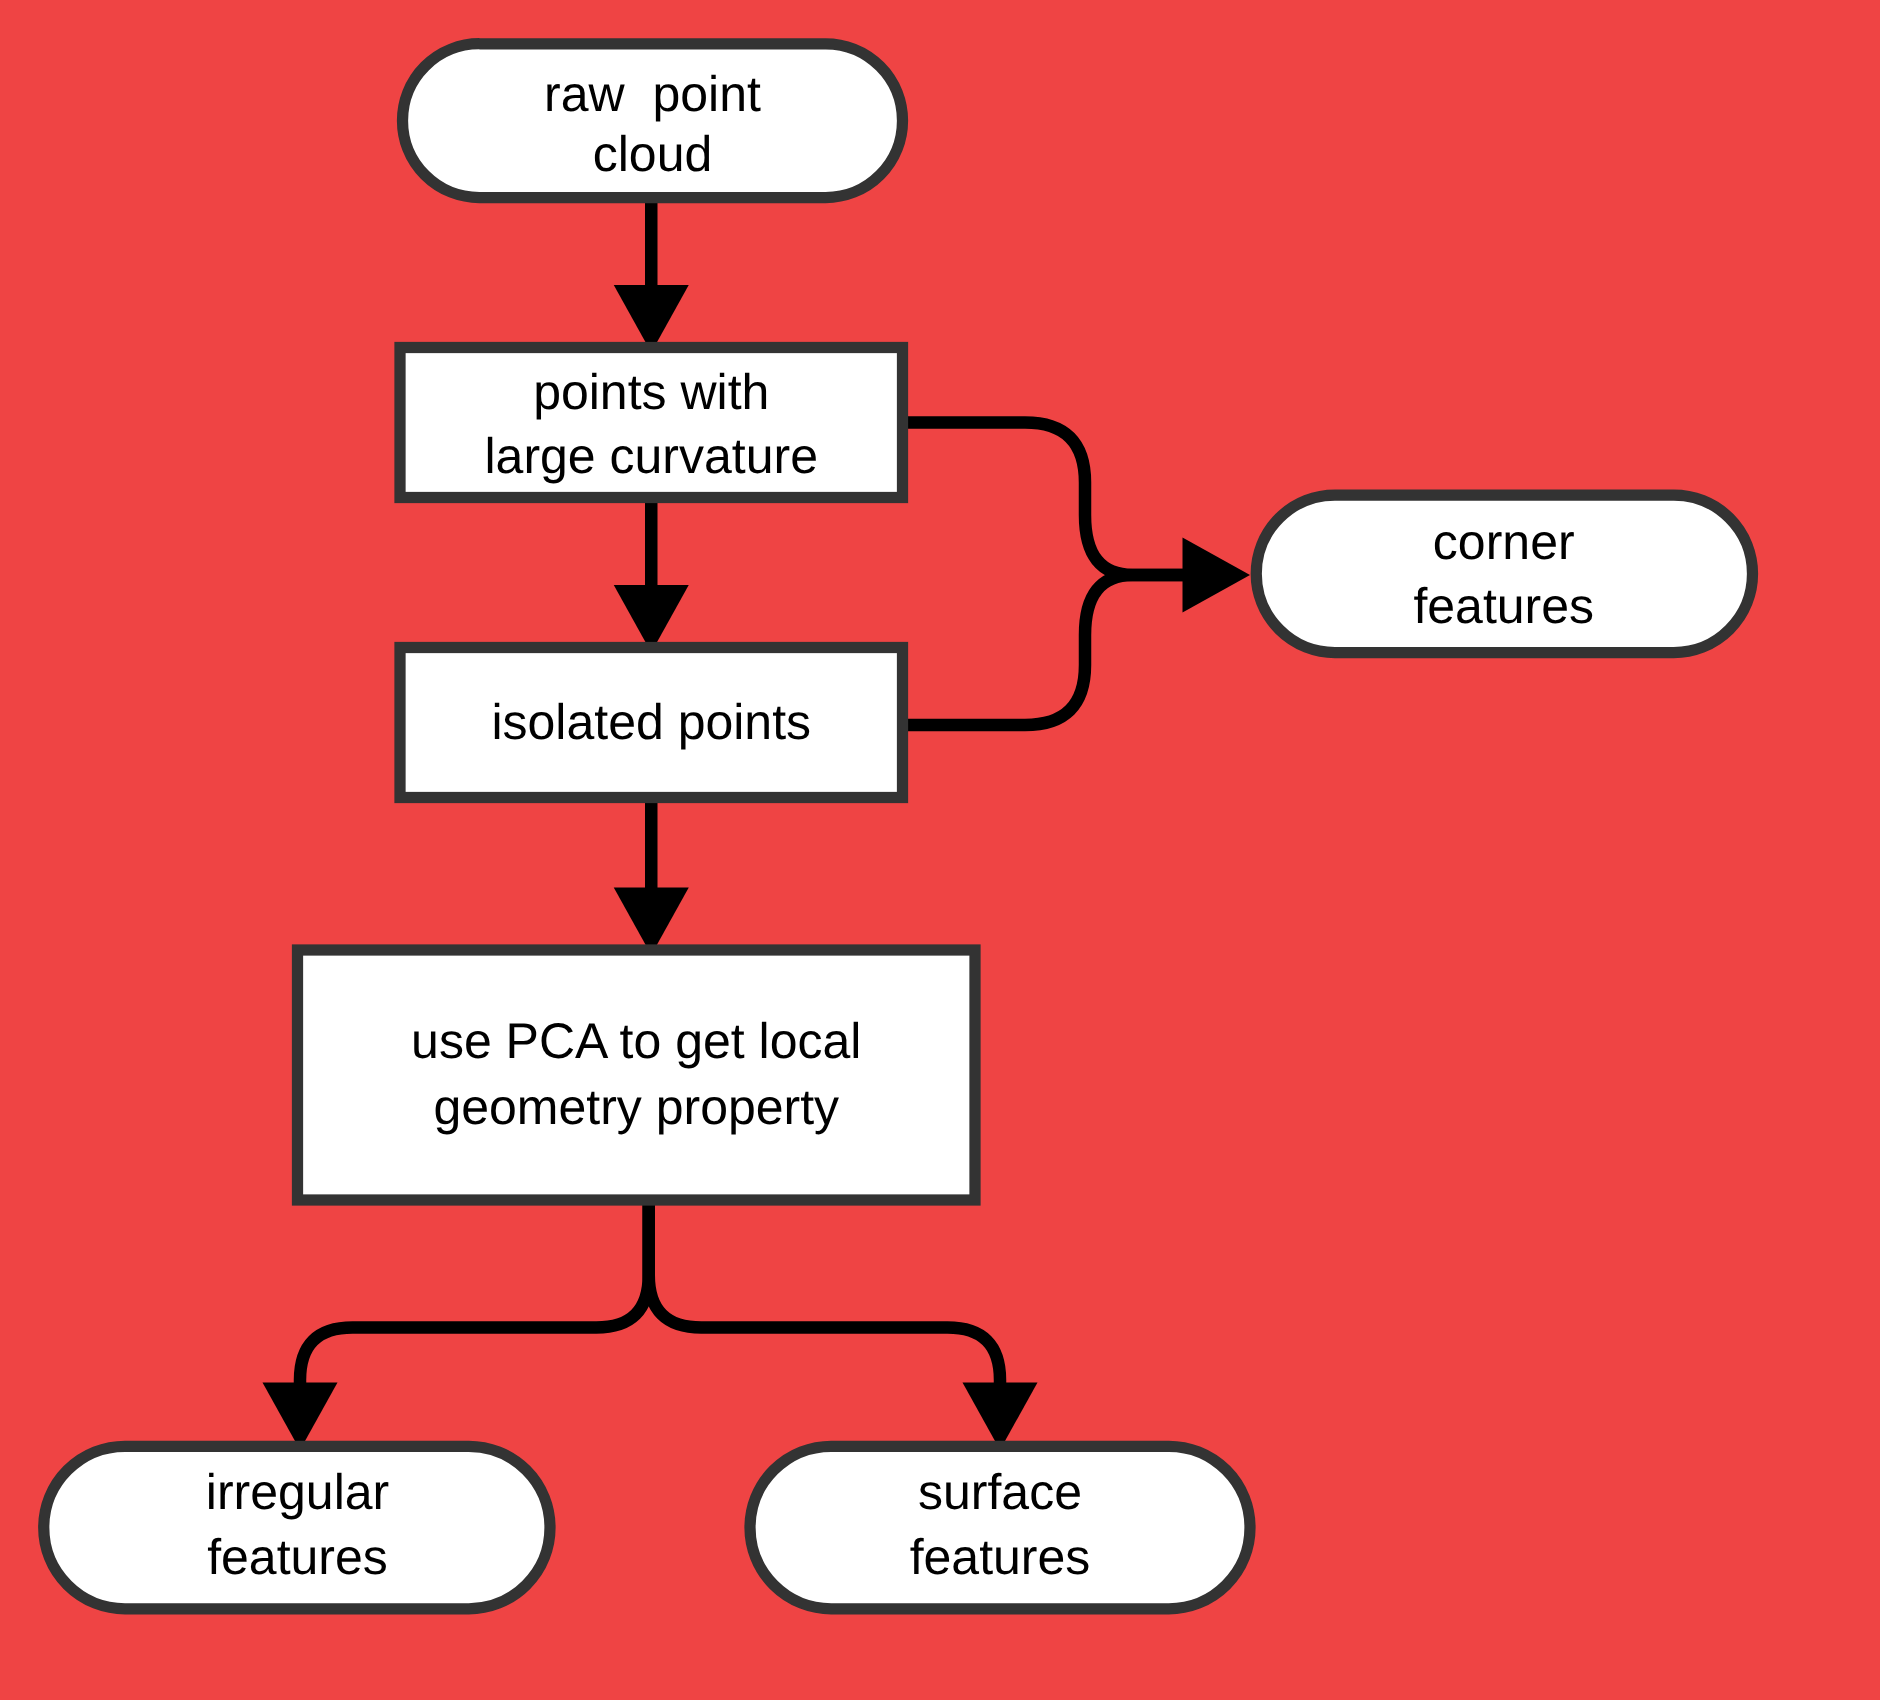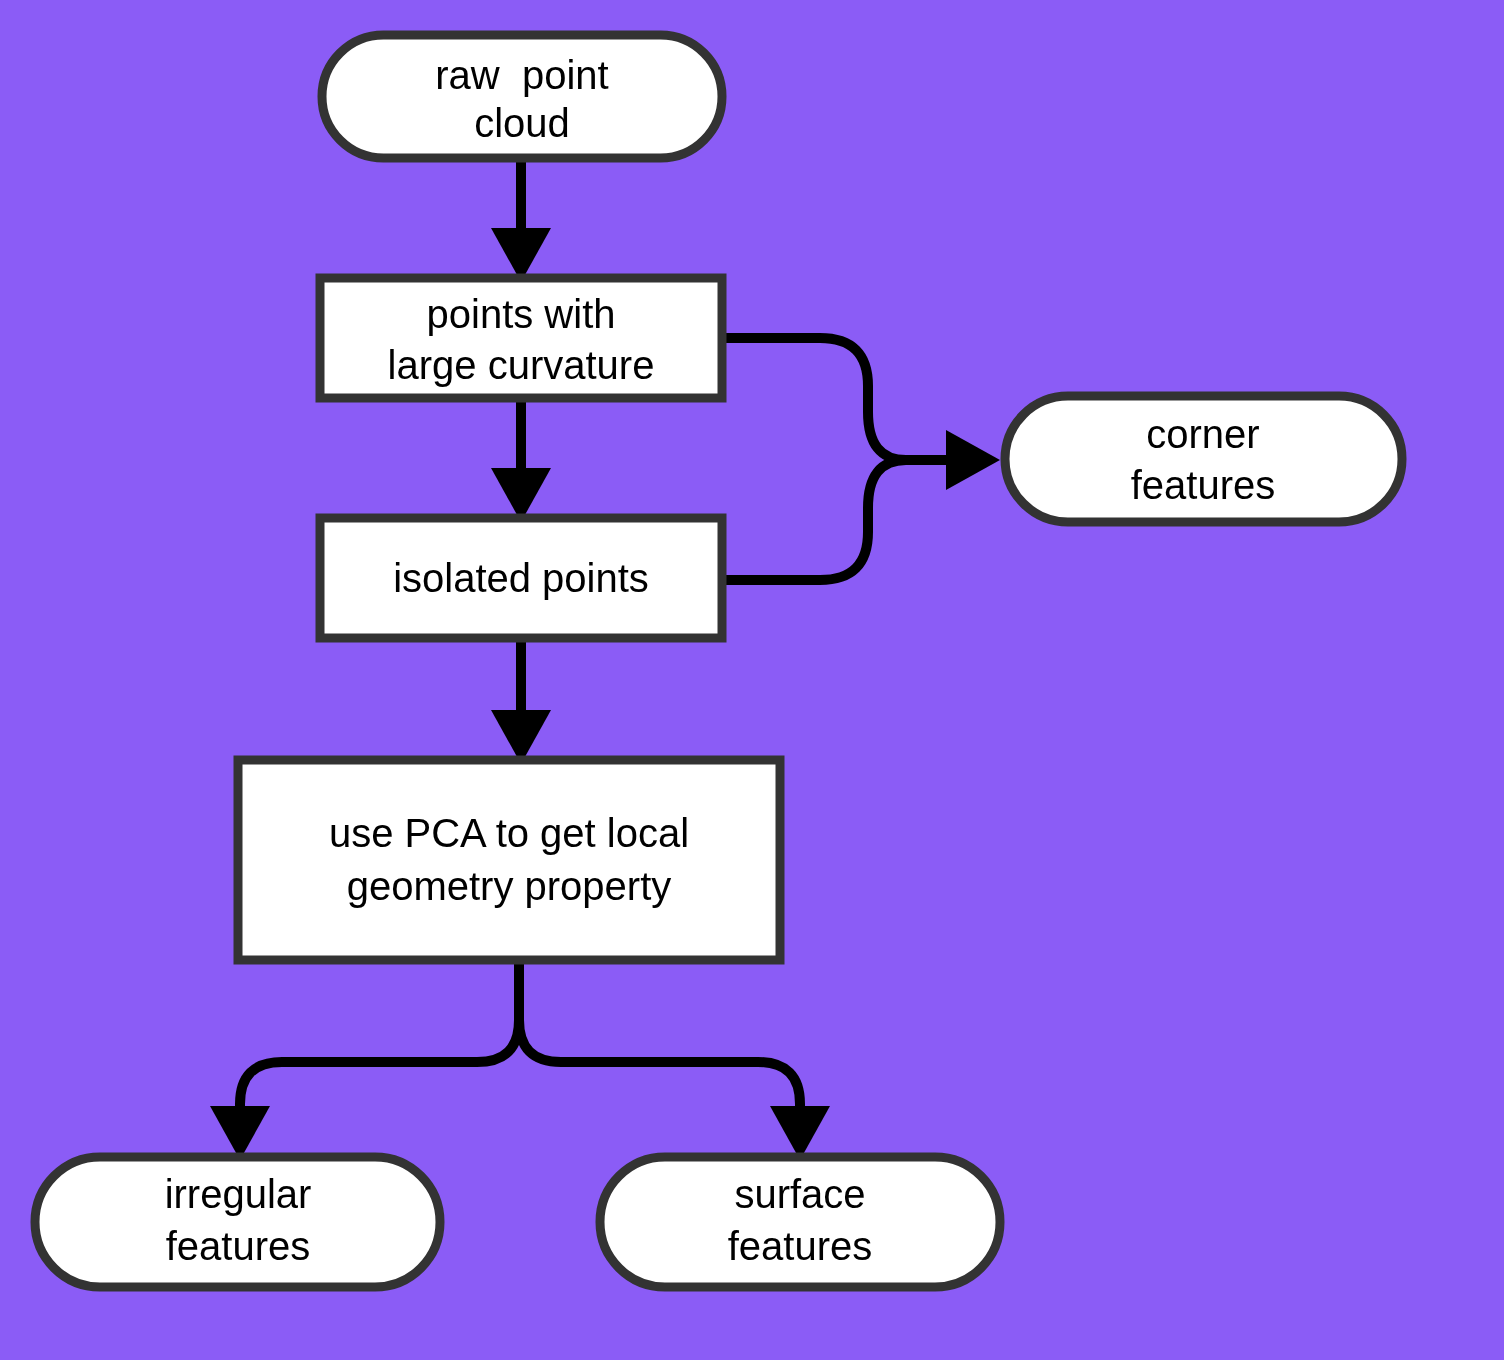--- a/index.html
+++ b/index.html
@@ -8,21 +8,21 @@
     padding: 0;
     background: #ffffff;
   }
   body {
     font-family: "Liberation Sans", sans-serif;
   }
   #canvas {
     position: relative;
     width: 1504px;
     height: 1360px;
-    background: #8b5cf6;
+    background: #ef4444;
     overflow: hidden;
   }
   #flow-svg {
     position: absolute;
     top: 0;
     left: 0;
     width: 1504px;
     height: 1360px;
   }
   .node-label {

